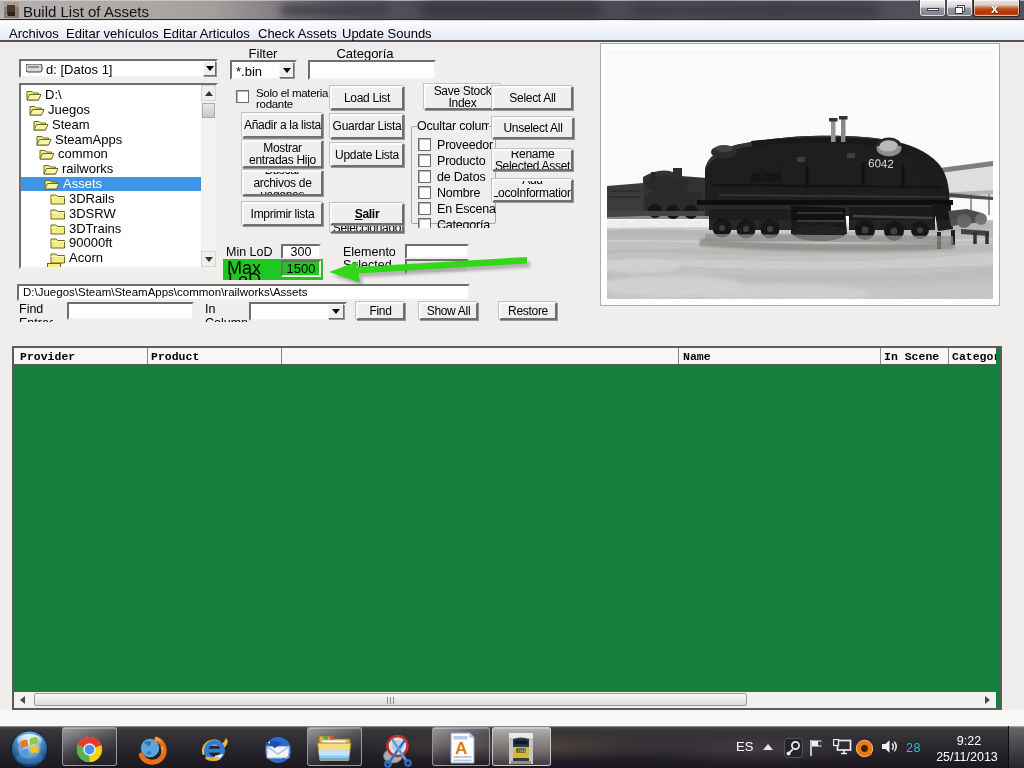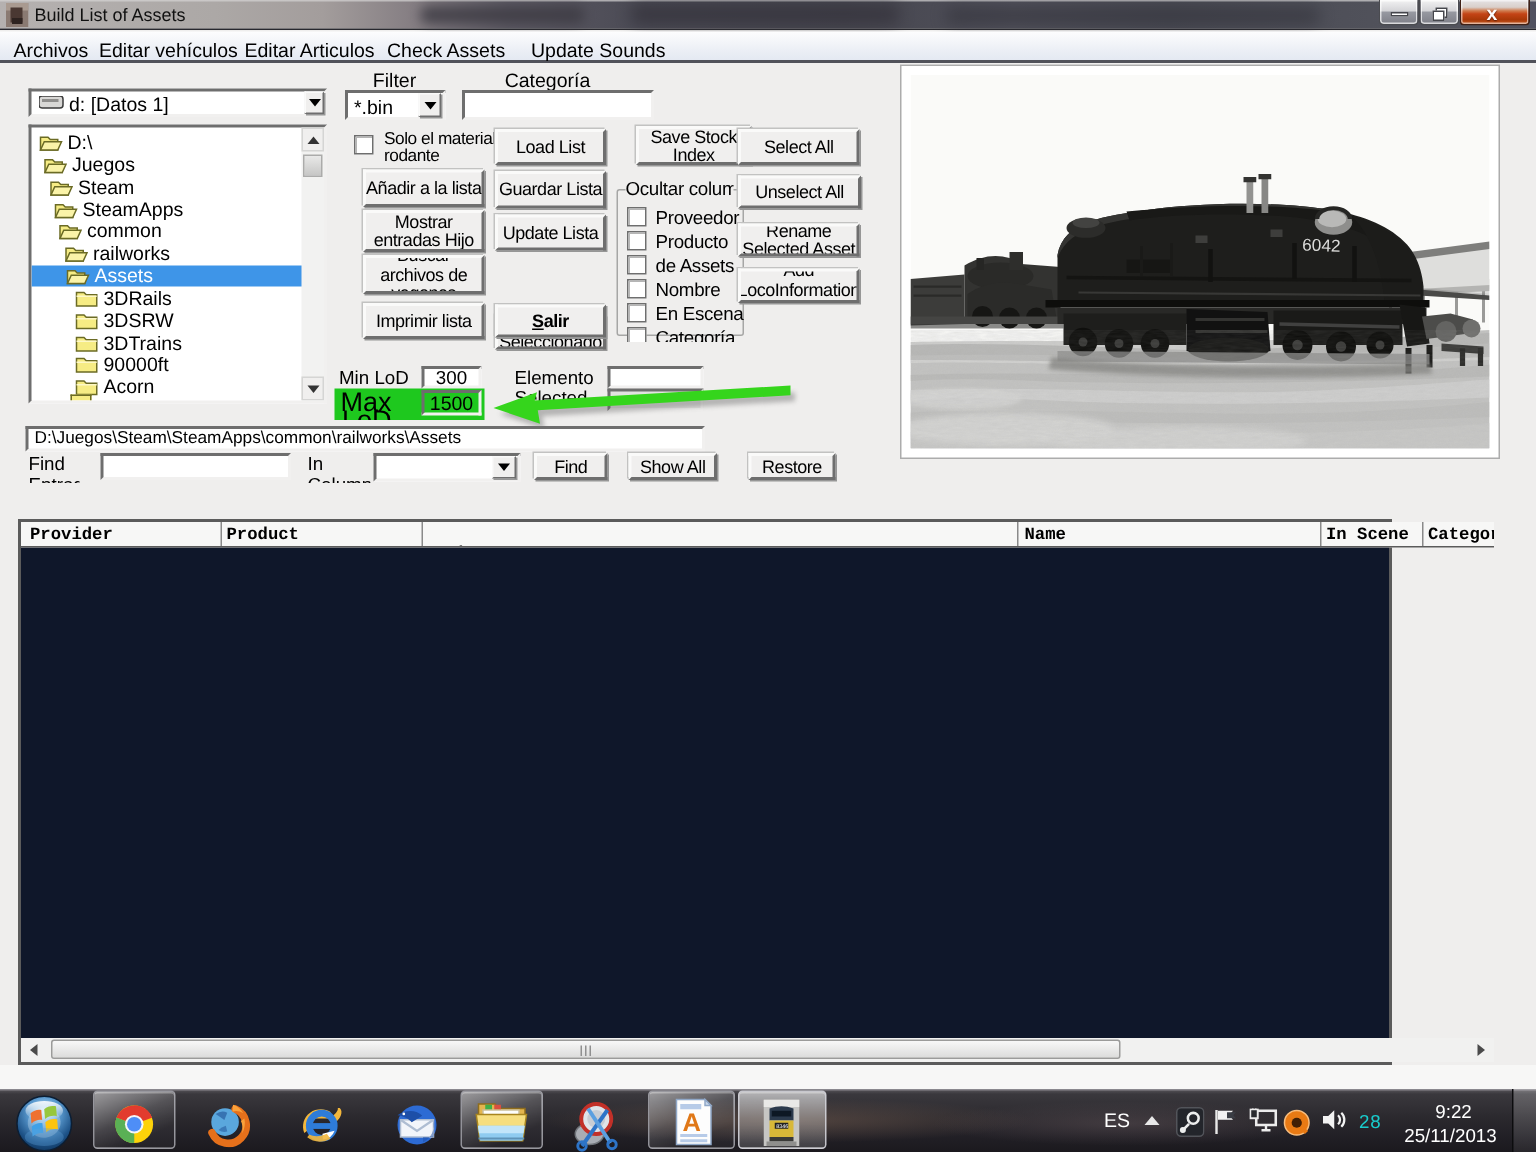--- a/index.html
+++ b/index.html
@@ -20,40 +20,40 @@
  <div class="abs" style="left:280px;top:4px;width:110px;height:12px;background:#3c3a42;border-radius:6px;filter:blur(4px);opacity:.8"></div>
  <div class="abs" style="left:420px;top:3px;width:180px;height:13px;background:#35333c;border-radius:6px;filter:blur(5px);opacity:.8"></div>
  <div class="abs" style="left:630px;top:5px;width:250px;height:11px;background:#303038;border-radius:6px;filter:blur(5px);opacity:.6"></div>
 
  <svg class="abs" style="left:4px;top:2px" width="15" height="16" viewBox="0 0 15 16">
    <rect width="15" height="16" fill="#8a7a72"></rect>
    <rect x="0" y="0" width="15" height="5" fill="#a99a90"></rect>
    <rect x="3" y="3" width="8" height="10" fill="#4a3832"></rect>
    <rect x="4" y="10" width="7" height="4" fill="#2e2320"></rect>
  </svg>
- <div class="abs" style="left:23px;top:3px;font-size:12px;color:#111;">Build List of Assets</div>
+ <div class="abs" style="left:23px;top:3px;font-size:15px;color:#111;">Build List of Assets</div>
 
  <div class="abs" style="left:919px;top:0;width:27px;height:17px;background:linear-gradient(#f2f2f3 0%,#d5d5d8 44%,#9698a0 52%,#7e7f88 100%);border:1px solid #4a4b50;border-top:none;border-radius:0 0 3.5px 3.5px;box-shadow:inset 0 0 0 1px rgba(255,255,255,.7);">
    <div class="abs" style="left:7px;top:8px;width:12px;height:3px;background:#fff;border:1px solid #45464c;"></div>
  </div>
  <div class="abs" style="left:946px;top:0;width:27px;height:17px;background:linear-gradient(#f2f2f3 0%,#d5d5d8 44%,#9698a0 52%,#7e7f88 100%);border:1px solid #4a4b50;border-top:none;border-radius:0 0 3.5px 3.5px;box-shadow:inset 0 0 0 1px rgba(255,255,255,.7);">
    <div class="abs" style="left:10px;top:5px;width:8px;height:7px;background:#fff;border:1px solid #45464c;"></div>
    <div class="abs" style="left:8px;top:7px;width:8px;height:7px;background:#fff;border:1px solid #45464c;"></div>
  </div>
  <div class="abs" style="left:973px;top:0;width:47px;height:17px;background:linear-gradient(#e5e2e4 0%,#d9cfca 30%,#cf7b4e 45%,#c44416 58%,#a83808 82%,#c85c22 100%);border:1px solid #3f2016;border-top:none;border-radius:0 0 3px 3px;box-shadow:inset 0 0 0 1px rgba(255,255,255,.55);">
    <div class="abs" style="left:17px;top:1px;width:14px;height:14px;color:#fff;font-size:13px;font-weight:bold;text-shadow:0 1px 1px #5c1e08;">x</div>
  </div>
 </div>
 
 <div class="abs" style="left:0;top:21px;width:1024px;height:21px;background:linear-gradient(#fdfdfe,#edf0f6 60%,#e4e9f2);border-bottom:2px solid #51525a;">
  <div class="abs lbl" style="left:9px;top:6px;">Archivos</div>
  <div class="abs lbl" style="left:66px;top:6px;">Editar vehículos</div>
  <div class="abs lbl" style="left:163px;top:6px;">Editar Articulos</div>
  <div class="abs lbl" style="left:258px;top:6px;">Check Assets</div>
- <div class="abs lbl" style="left:354px;top:6px;text-align:right;">Update Sounds</div>
+ <div class="abs lbl" style="left:342px;top:6px;text-align:right;">Update Sounds</div>
 </div>
 
 <div class="tb" style="left:19px;top:59px;width:199px;height:19px;"></div>
 <svg class="abs" style="left:26px;top:64px" width="17" height="9" viewBox="0 0 17 9">
  <rect x="0" y="0" width="16" height="8" rx="2" fill="#d8d7d5" stroke="#3a3a3a"></rect>
  <rect x="2" y="2" width="11" height="2" fill="#8f8e8c"></rect>
 </svg>
 <div class="abs lbl" style="left:46px;top:63px;">d: [Datos 1]</div>
 <div class="cbtn" style="left:203px;top:61px;width:13px;height:15px;">
     <div class="tri"></div>
@@ -191,21 +191,21 @@
 <div class="btn" style="left:424px;top:84px;width:77px;height:26px;">Save Stock<br>Index</div>
 
 <div class="abs" style="left:411px;top:126px;width:85px;height:98px;border:1px solid #A6A6A5;border-radius:2px;"></div>
 <div class="abs" style="left:417px;top:120px;width:72px;height:13px;overflow:hidden;background:#EFEEED;font-size:12.5px;line-height:13px;white-space:nowrap;letter-spacing:-0.2px;">Ocultar columnas</div>
 <div class="abs" style="left:412px;top:130px;width:100px;height:98px;overflow:hidden;">
  <div class="cb" style="left:6px;top:8px;"></div>
     <div class="abs lbl" style="left:25px;top:9px;font-size:12.5px;letter-spacing:-0.2px;">Proveedor</div>
  <div class="cb" style="left:6px;top:24px;"></div>
     <div class="abs lbl" style="left:25px;top:25px;font-size:12.5px;letter-spacing:-0.2px;">Producto</div>
  <div class="cb" style="left:6px;top:40px;"></div>
-    <div class="abs lbl" style="left:25px;top:41px;font-size:12.5px;letter-spacing:-0.2px;">de Assets</div>
+    <div class="abs lbl" style="left:25px;top:41px;font-size:12.5px;letter-spacing:-0.2px;">de Datos</div>
  <div class="cb" style="left:6px;top:56px;"></div>
     <div class="abs lbl" style="left:25px;top:57px;font-size:12.5px;letter-spacing:-0.2px;">Nombre</div>
  <div class="cb" style="left:6px;top:72px;"></div>
     <div class="abs lbl" style="left:25px;top:73px;font-size:12.5px;letter-spacing:-0.2px;">En Escena</div>
  <div class="cb" style="left:6px;top:88px;"></div>
     <div class="abs lbl" style="left:25px;top:89px;font-size:12.5px;letter-spacing:-0.2px;">Categoría</div>
 </div>
 
 <div class="btn" style="left:492px;top:86px;width:81px;height:24px;">Select All</div>
 <div class="btn" style="left:492px;top:117px;width:82px;height:22px;">Unselect All</div>
@@ -358,21 +358,21 @@
   <path d="M360,185 l28,2 l0,5 l-28,-2 Z" fill="#3A3A38"></path>
   <path d="M374,188 l0,12 M386,188 l0,12" stroke="#2A2A28" stroke-width="3.5"></path>
   <path d="M104,190 L352,192 L352,199 L104,197 Z" fill="#8E8E8C" opacity=".75"></path>
 
   <path d="M100,194 C160,200 260,202 352,198 L354,205 C260,210 150,207 98,202 Z" fill="#858582" opacity=".8" filter="url(#soft)"></path>
   <rect x="6" y="176" width="386" height="79" fill="#9a9a98" filter="url(#grain)" opacity=".18"></rect>
  </g>
 </svg>
 </div>
 
-<div class="abs" id="table" style="left:12px;top:346px;width:916px;height:364px;border:2px solid #5B5B5B;background:#0f172a;">
+<div class="abs" id="table" style="left:12px;top:346px;width:990px;height:364px;border:2px solid #5B5B5B;background:#15803d;">
  <div class="abs" style="left:0;top:0;width:982px;height:17px;background:#F7F7F6;border-bottom:1px solid #5B5B5B;overflow:hidden;font-family:'Liberation Mono',monospace;font-size:11.5px;font-weight:bold;line-height:17px;">
   <span class="abs" style="left:6px;">Provider</span>
   <span class="abs" style="left:137px;">Product</span>
   <span class="abs" style="left:271px;margin-top:13px;">Path</span>
   <span class="abs" style="left:669px;text-align:center;">Name</span>
   <span class="abs" style="left:870px;">In Scene</span>
   <span class="abs" style="left:938px;">Categoría</span>
   <div class="abs" style="left:133px;top:0;width:1px;height:17px;background:#8a8a8a;"></div>
   <div class="abs" style="left:267px;top:0;width:1px;height:17px;background:#8a8a8a;"></div>
   <div class="abs" style="left:664px;top:0;width:1px;height:17px;background:#8a8a8a;"></div>

